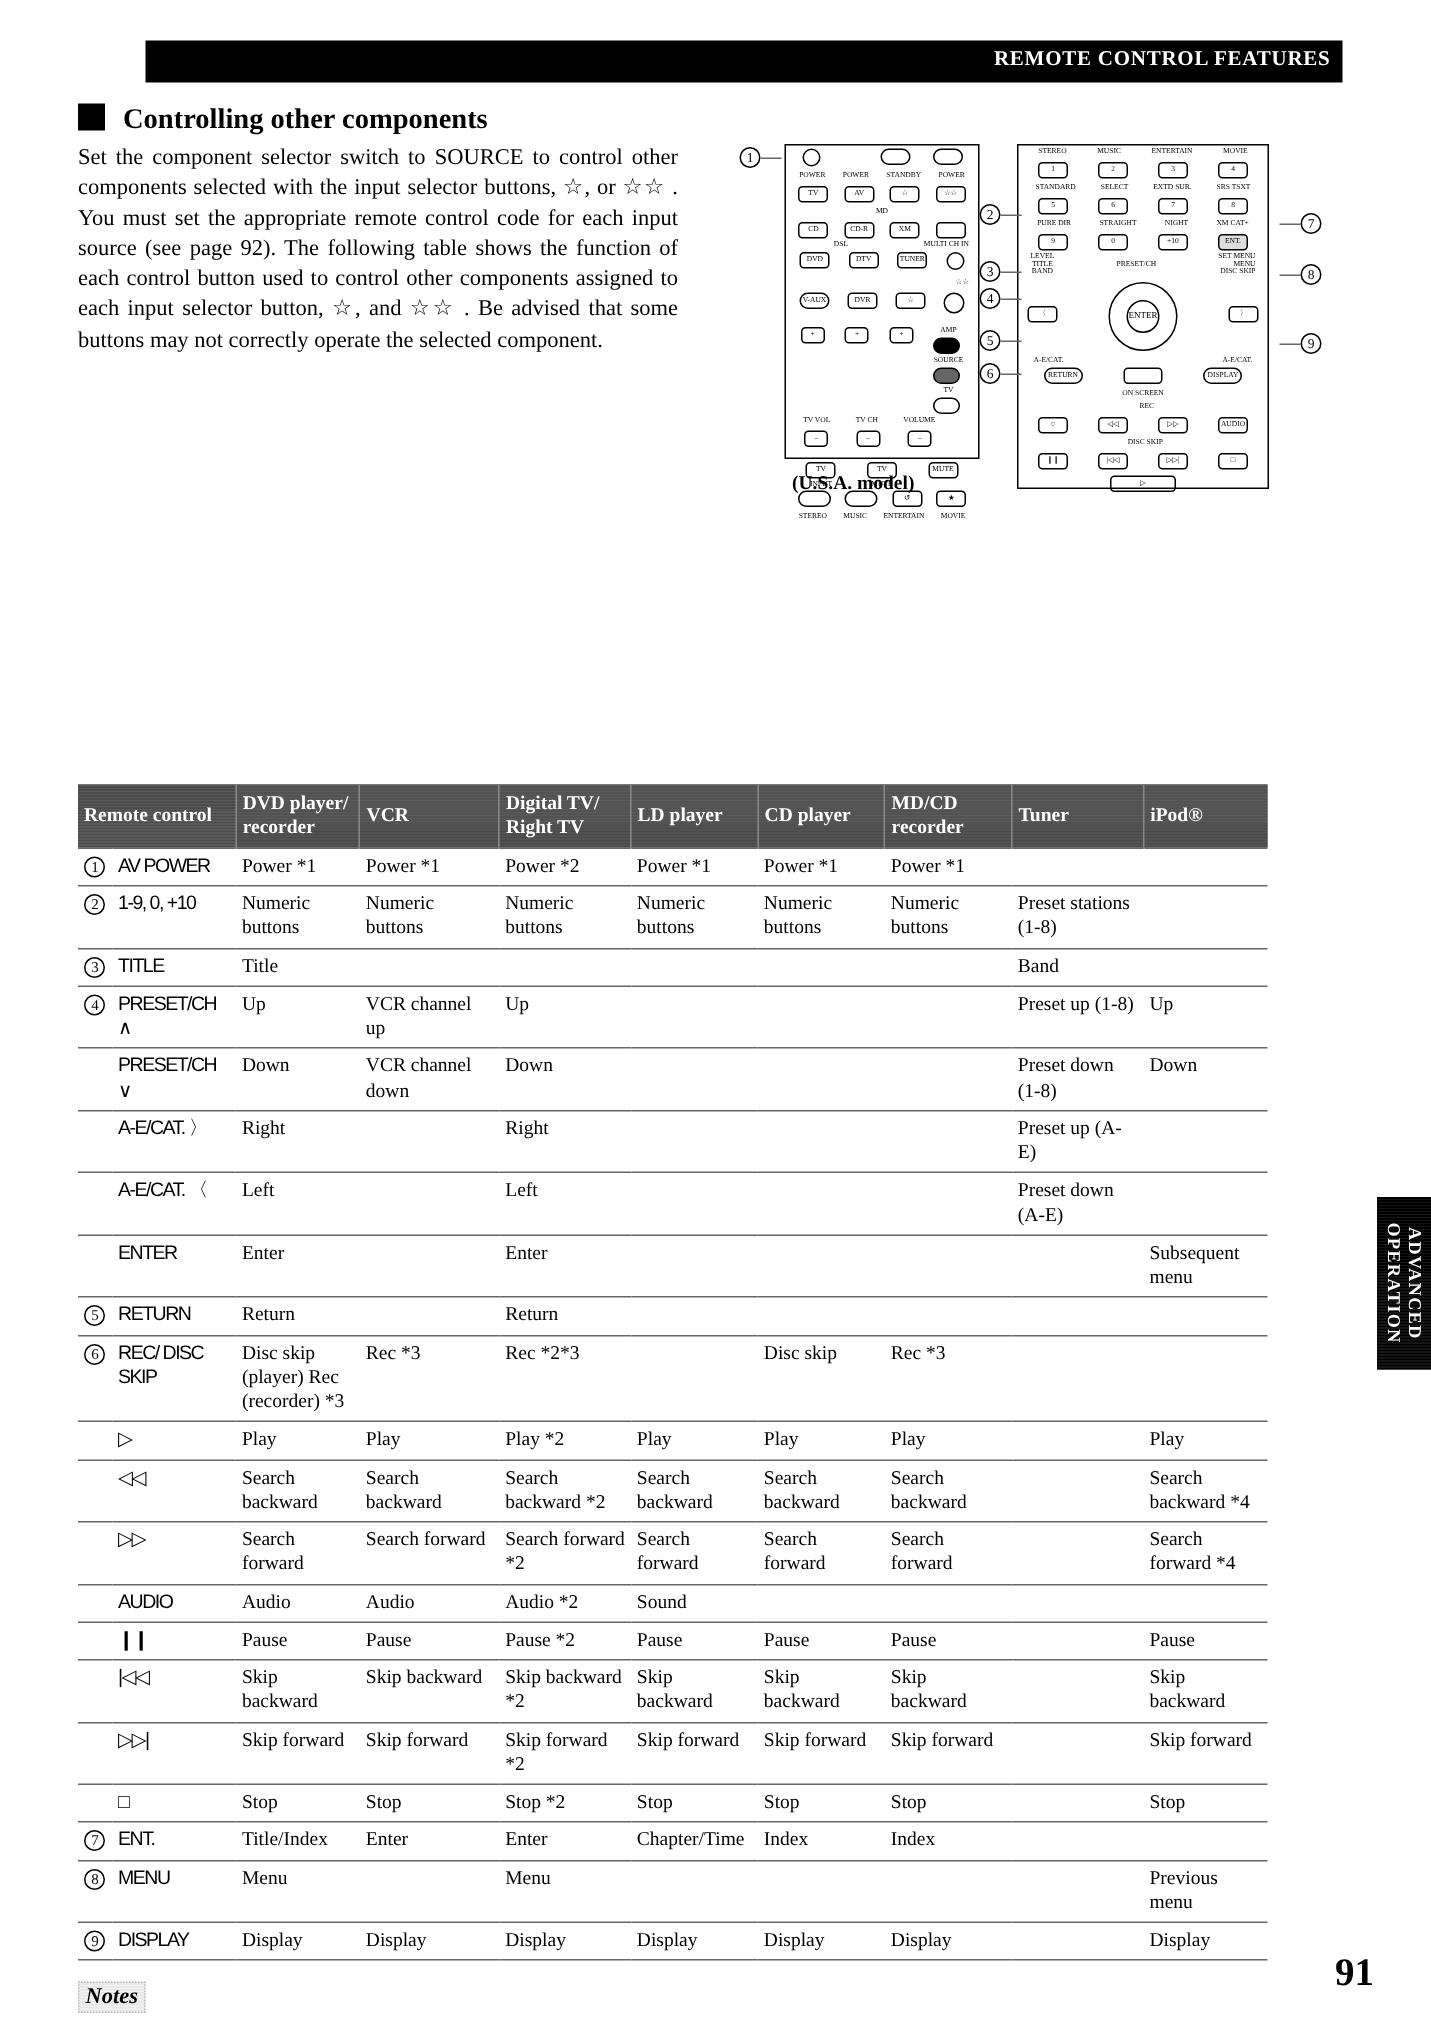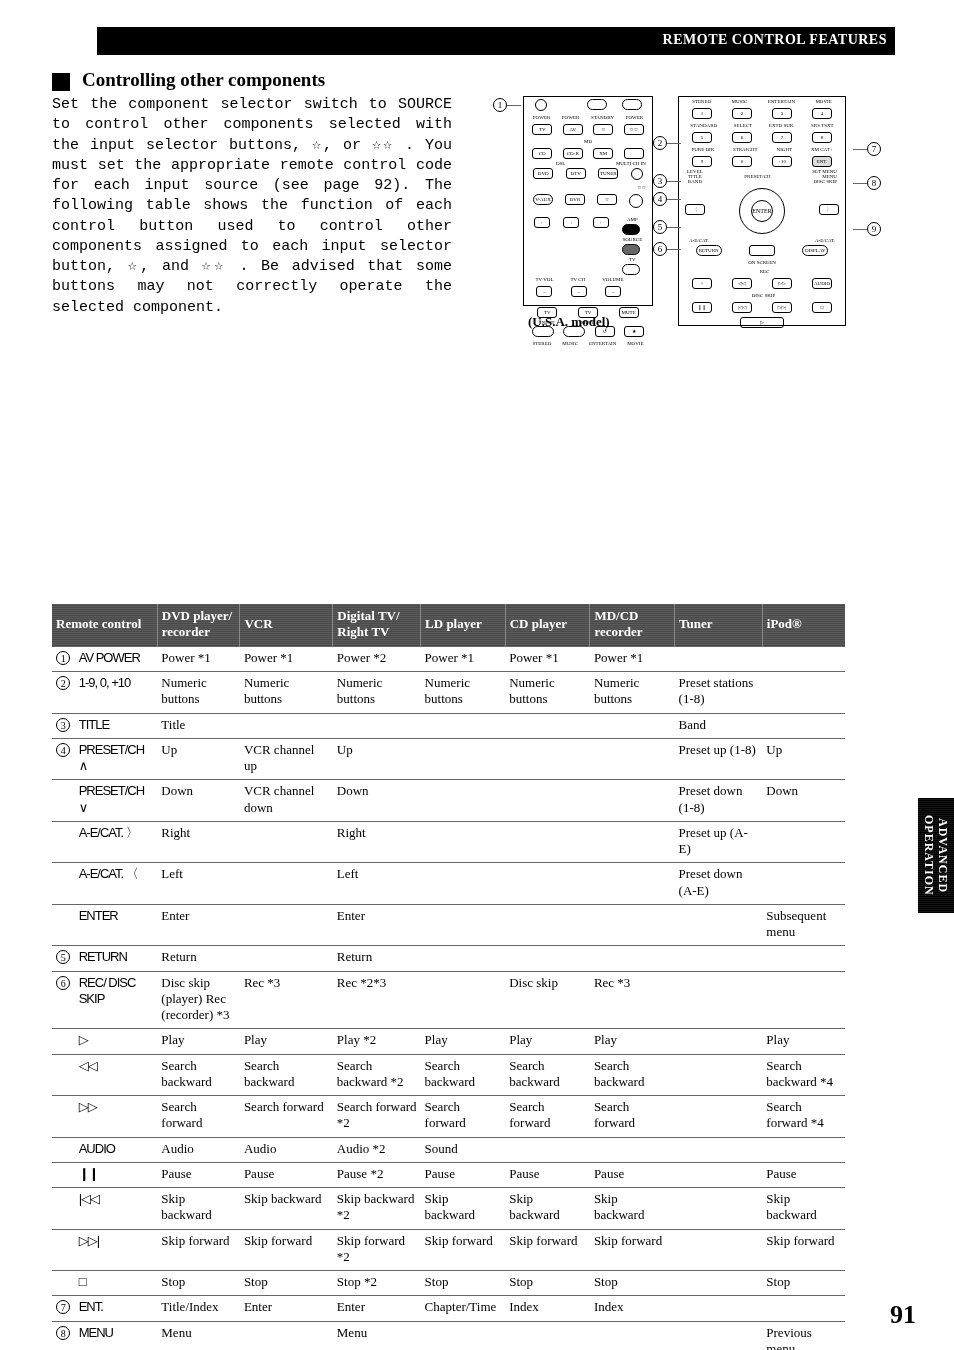--- a/index.html
+++ b/index.html
@@ -8,23 +8,23 @@
     width: 954px; height: 1350px;
     margin: 0; padding: 0;
     font-family: "Times New Roman", serif;
     font-size: 14px; color: #000;
     position: relative;
     background: #fff;
   }
   .topbar { background: #000; height: 28px; width: 798px; margin: 27px 59px 0 97px; }
   .topbar-label { float: right; color: #fff; font-weight: bold; font-size: 14px; letter-spacing: .5px; padding: 5px 8px 0 0; }
   .main { padding: 8px 59px 0 52px; }
-  .section-title { font-size: 19px; font-weight: bold; margin: 6px 0 4px 0; display: flex; align-items: flex-end; }
+  .section-title { font-size: 19px; font-weight: bold; margin: 6px 0 4px 0; display: flex; align-items: flex-start; }
   .section-title .sq { display: inline-block; width: 18px; height: 18px; background:#000; margin-right: 12px; }
-  .intro { width: 400px; font-size: 15px; line-height: 1.35; text-align: justify; font-family: Liberation Mono, monospace; }
+  .intro { width: 400px; font-size: 15px; line-height: 1.35; text-align: justify; }
   .diagram-wrap { position: absolute; left: 493px; top: 86px; width: 395px; height: 270px; }
   .remote-box { position:absolute; left:30px; top:10px; width:130px; height:210px; border:1px solid #000; font-size:7px; }
   .remote-box2 { position:absolute; left:185px; top:10px; width:168px; height:230px; border:1px solid #000; font-size:7px; }
   .rb-row { display:flex; justify-content:space-around; padding:2px 3px; }
   .rb-btn { border:1px solid #000; border-radius:3px; width:20px; height:11px; font-size:5px; text-align:center; line-height:10px; }
   .rb-btn.oval { border-radius:6px; }
   .rb-circ { border:1px solid #000; border-radius:50%; width:12px; height:12px; }
   .rb-big-circ { border:1.5px solid #000; border-radius:50%; width:46px; height:46px; margin:4px auto; display:flex; align-items:center; justify-content:center; }
   .rb-big-circ .in { border:1px solid #000; border-radius:50%; width:22px; height:22px; text-align:center; font-size:6px; line-height:20px; }
   .lbl-small { font-size:5px; text-align:center; }

